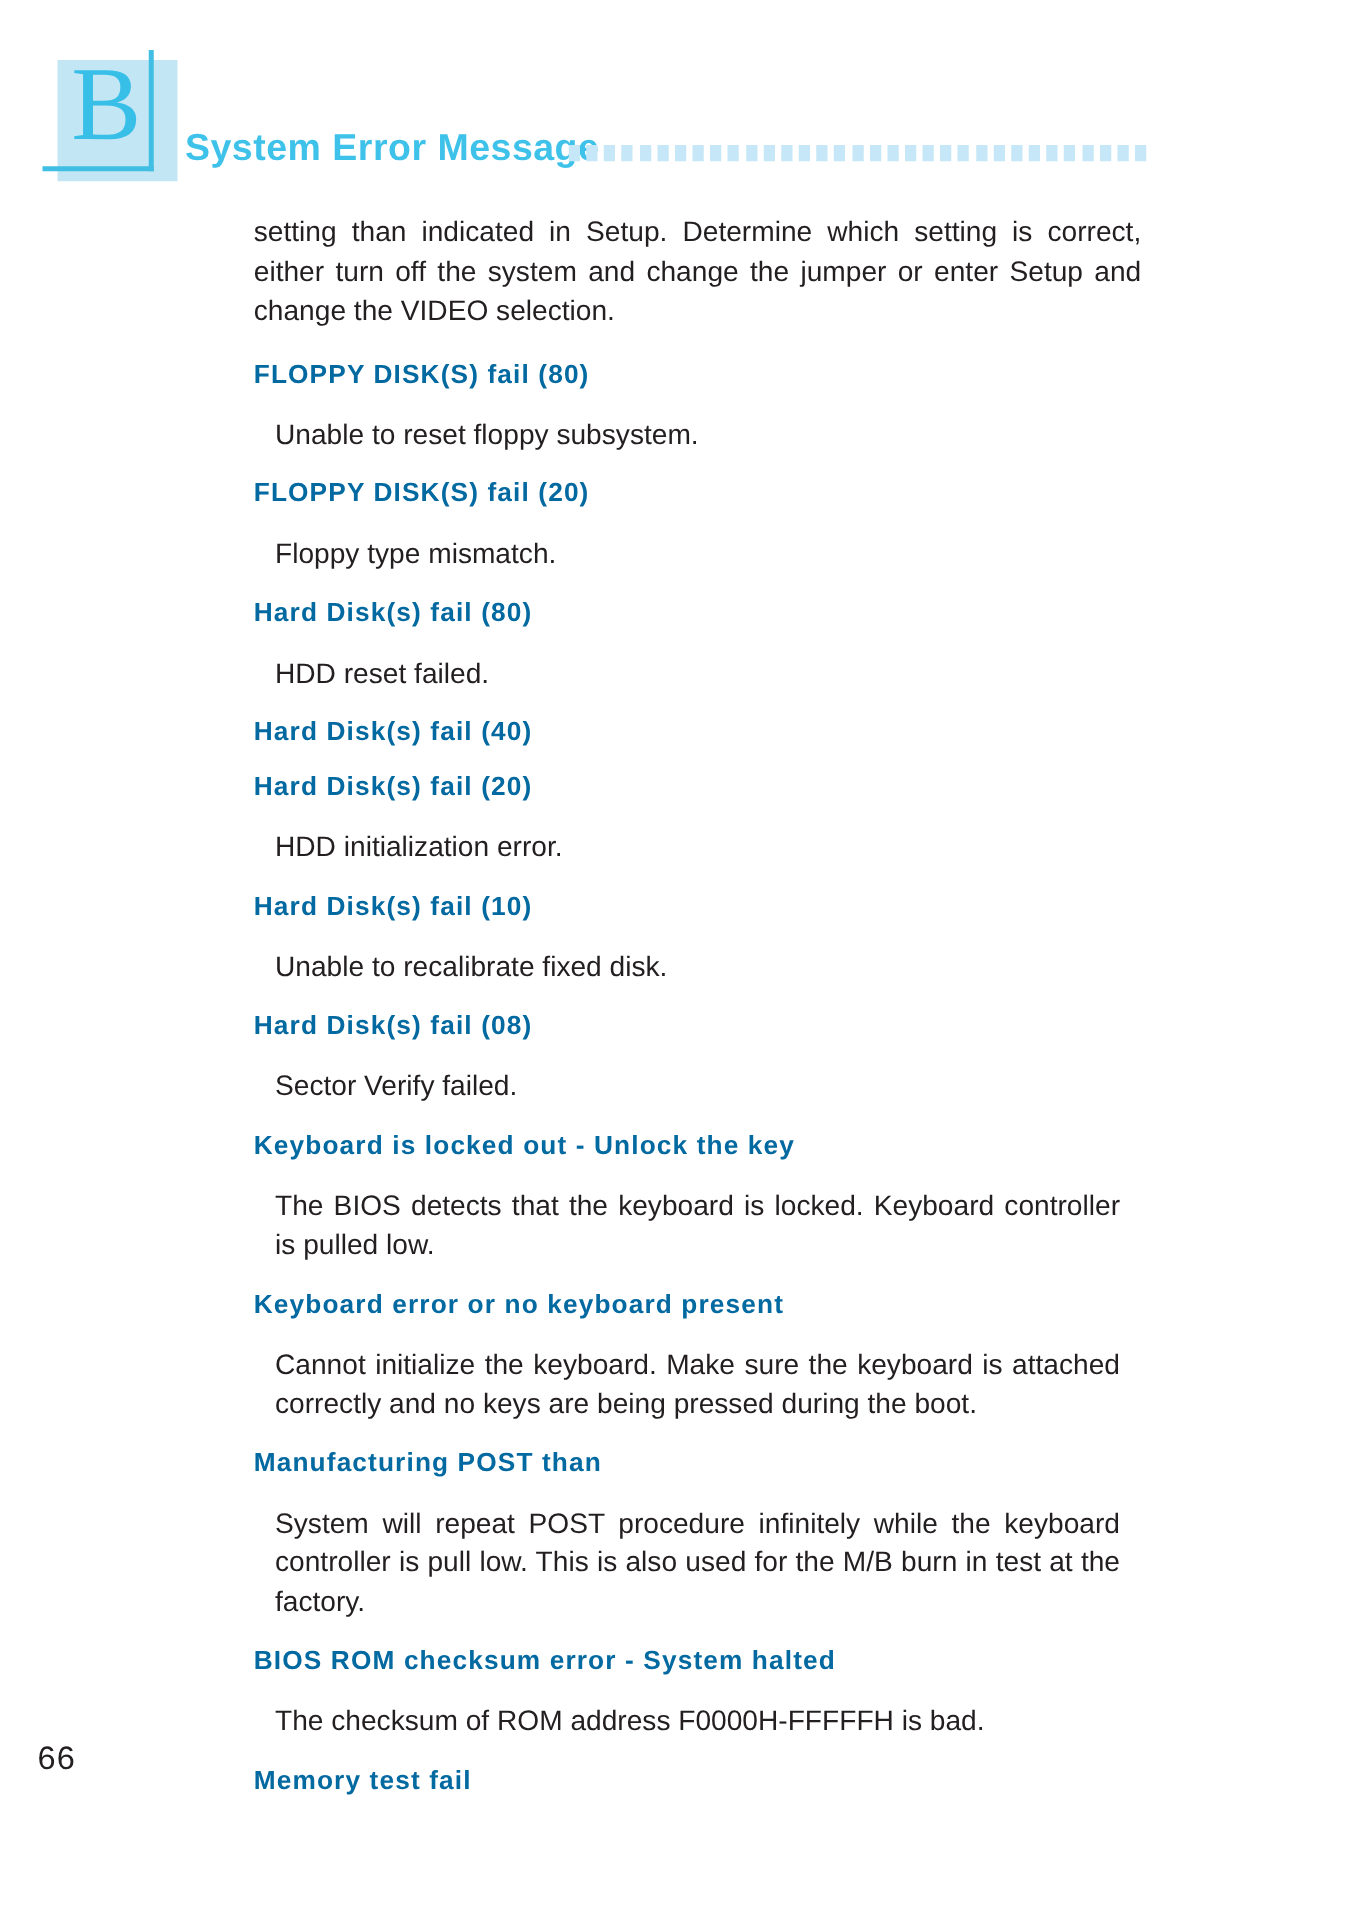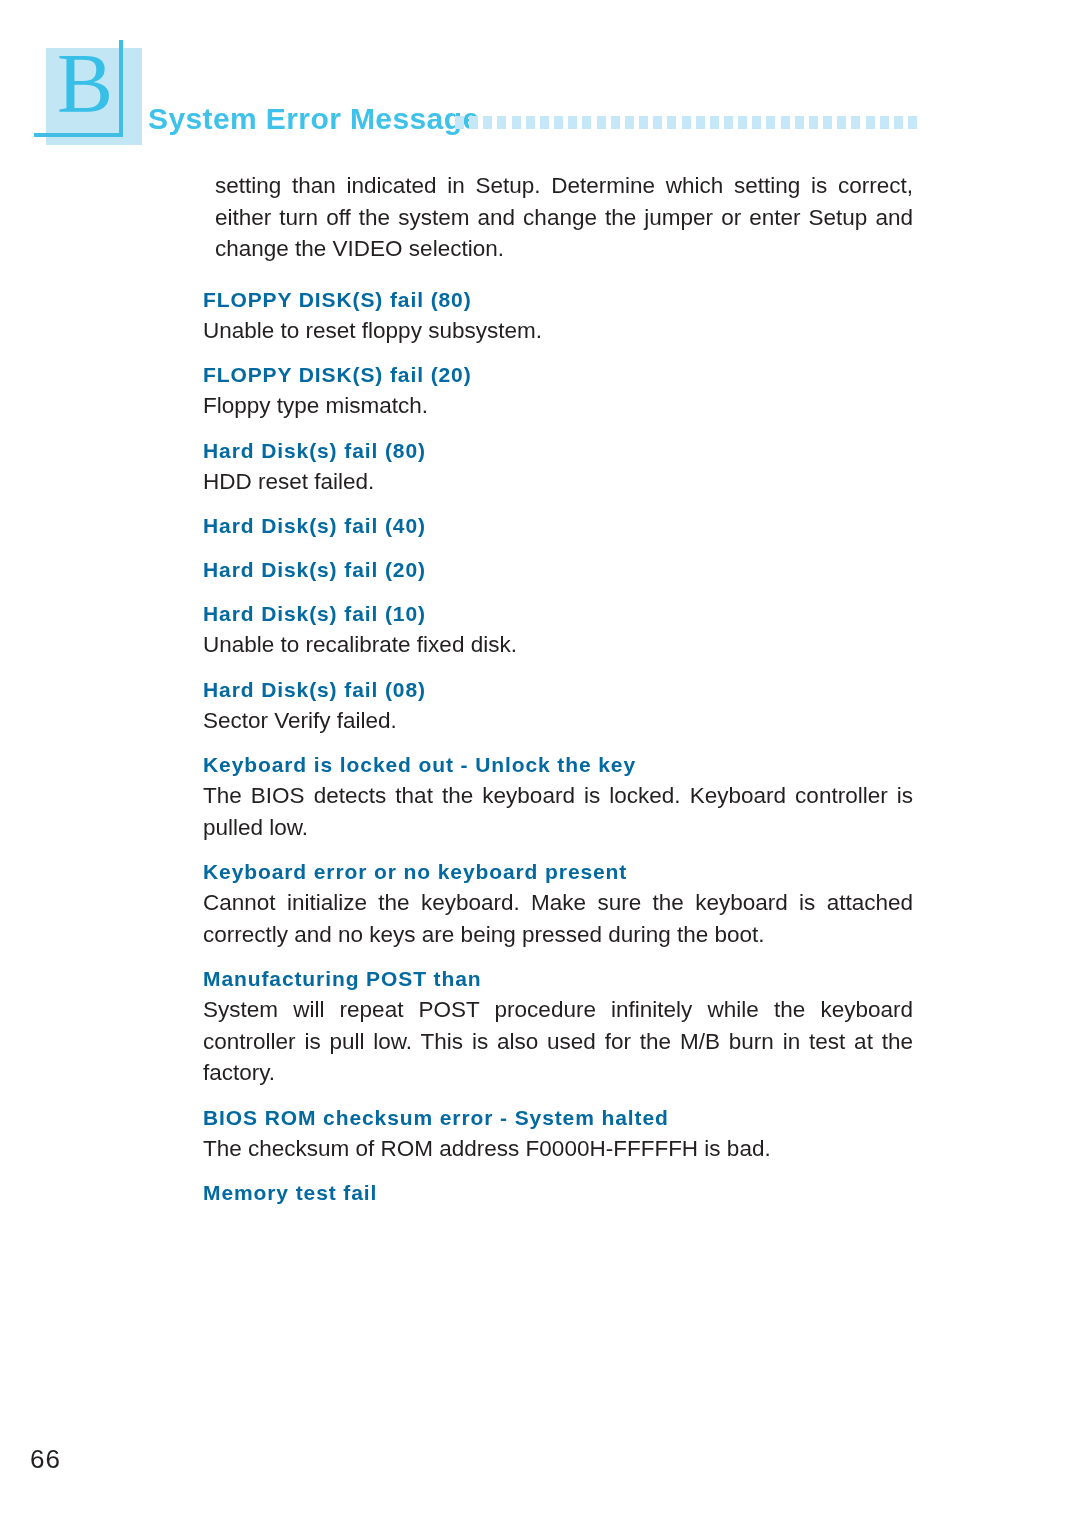--- a/index.html
+++ b/index.html
@@ -112,52 +112,52 @@
     top: 170px;
     width: 710px;
   }
 
   .intro {
     font-size: 22.5px;
     line-height: 31.5px;
     color: #231f20;
     text-align: justify;
     text-justify: inter-word;
-    margin: 0 0 20px 12px;
+    margin: 0 0 20px 0;
   }
 
   .entry {
     margin: 0 0 14px 0;
   }
 
   .entry-title {
     font-size: 21px;
     font-weight: bold;
     color: #0369a1;
     line-height: 30px;
     letter-spacing: 0.9px;
     margin: 0;
   }
 
   .entry-desc {
     font-size: 22.5px;
     line-height: 31.5px;
     color: #231f20;
-    margin: 0;
+    margin: 17px;
     text-align: justify;
     text-justify: inter-word;
   }
   .entry-desc.nojustify {
     text-align: left;
   }
 
   .page-number {
     position: absolute;
     left: 30px;
-    top: 1444px;
+    top: 1391px;
     font-size: 26px;
     color: #231f20;
     letter-spacing: 1px;
   }
 </style>
 </head>
 <body>
 
 <div class="page">
 
@@ -224,20 +224,21 @@
         </div>
         <div class="entry">
           <p class="entry-title">Hard Disk(s) fail (80)</p>
           <p class="entry-desc nojustify">HDD reset failed.</p>
         </div>
         <div class="entry">
           <p class="entry-title">Hard Disk(s) fail (40)</p>
         </div>
         <div class="entry">
           <p class="entry-title">Hard Disk(s) fail (20)</p>
+          <p class="entry-desc nojustify">HDD initialization error.</p>
         </div>
         <div class="entry">
           <p class="entry-title">Hard Disk(s) fail (10)</p>
           <p class="entry-desc nojustify">Unable to recalibrate fixed disk.</p>
         </div>
         <div class="entry">
           <p class="entry-title">Hard Disk(s) fail (08)</p>
           <p class="entry-desc nojustify">Sector Verify failed.</p>
         </div>
         <div class="entry">

